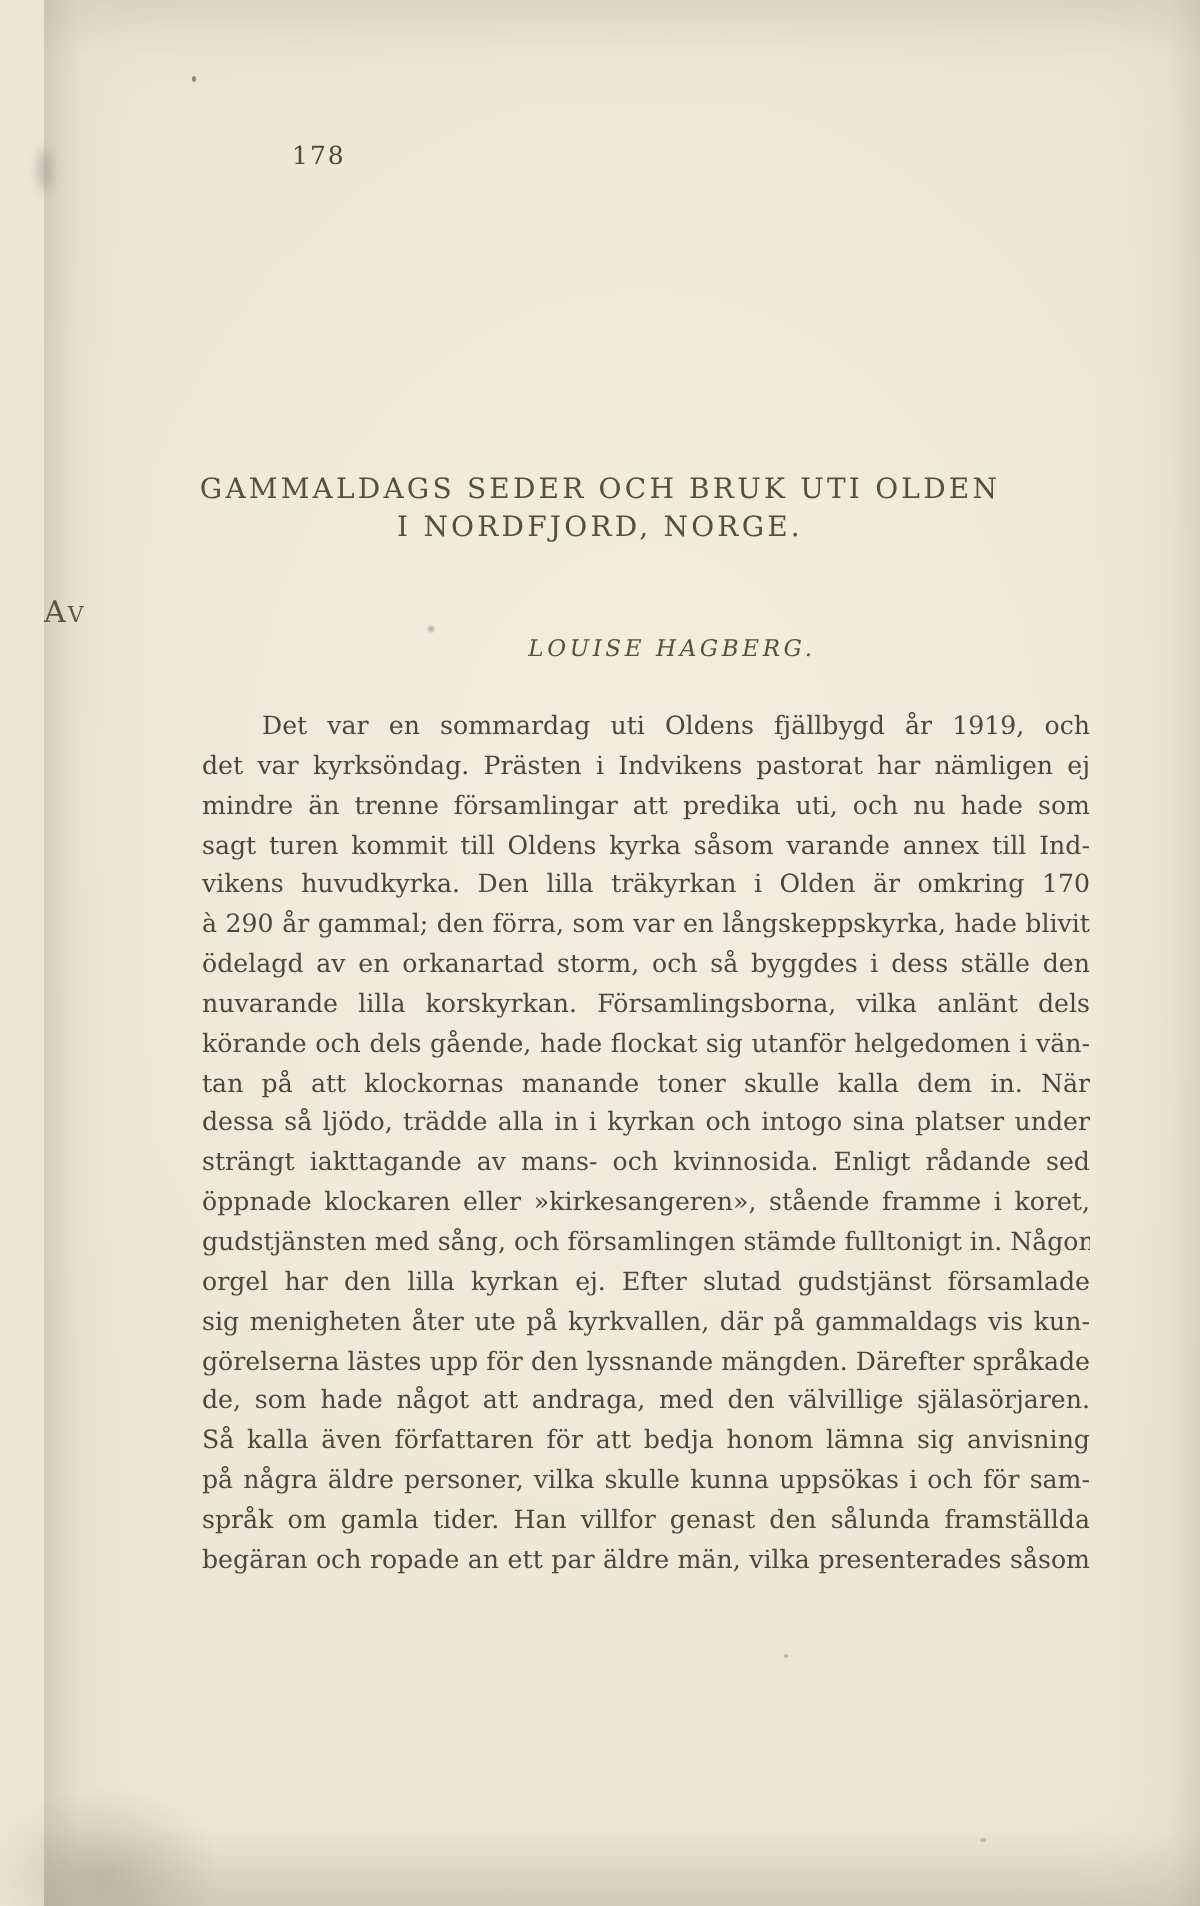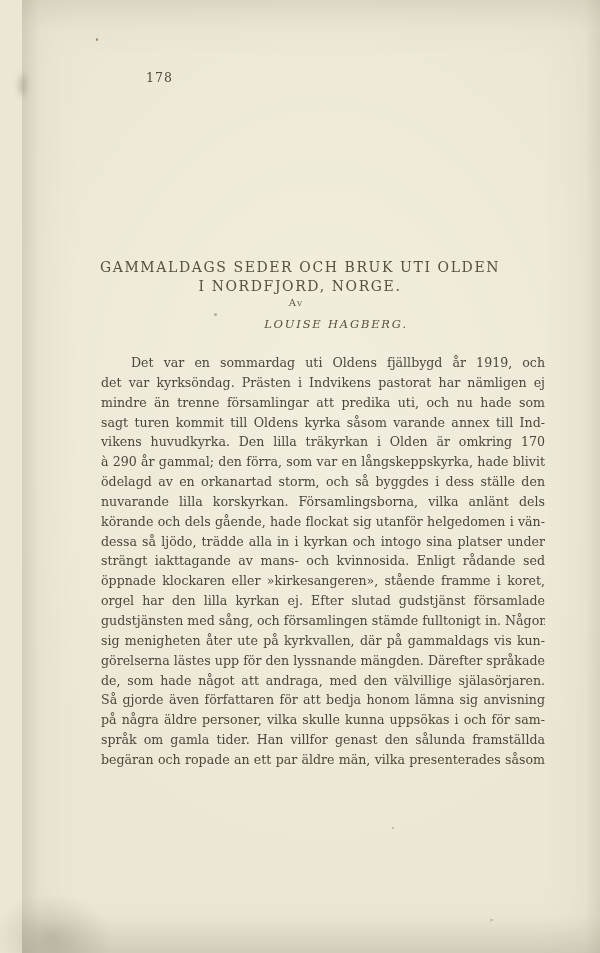--- a/index.html
+++ b/index.html
@@ -20,32 +20,32 @@
       linear-gradient(to bottom, rgba(120,115,95,0.07) 0, rgba(120,115,95,0) 3%),
       #ece7d5;
     box-shadow: inset 0 0 55px rgba(110,104,82,0.16);
     margin-left: 22px;
   }
   .page-number {
     position: absolute; left: 124px; top: 70px;
     font-size: 12.5px; color: #4e4a3e; letter-spacing: 1px;
   }
   .title-block {
-    position: absolute; left: 0; top: 258px; width: 556px;
+    position: absolute; left: 0; top: 236px; width: 556px;
     text-align: center; color: #56503e;
   }
   .title-line1 {
     font-size: 14px; letter-spacing: 1.6px; line-height: 19px;
   }
   .title-line2 {
     font-size: 14px; letter-spacing: 1.6px; line-height: 19px; text-align: center;
   }
   .byline-label {
     position: absolute; left: 0; top: 297px; width: 548px;
-    text-align: center; font-size: 10px; letter-spacing: 1px;
+    text-align: left; font-size: 15px; letter-spacing: 1px;
     font-variant: small-caps; color: #5a5443;
   }
   .author-name {
     position: absolute; left: 14px; top: 317px; width: 600px;
     text-align: center; font-style: italic; font-size: 11.5px;
     letter-spacing: 1.8px; color: #565040;
   }
   .body-text {
     position: absolute; left: 79px; top: 353px; width: 444px;
     font-size: 12.6px; color: #4c473c;
@@ -98,26 +98,27 @@
   <div class="body-text">
       <div class="line">Det var en sommardag uti Oldens fjällbygd år 1919, och</div>
       <div class="line">det var kyrksöndag.  Prästen i Indvikens pastorat har nämligen ej</div>
       <div class="line">mindre än trenne församlingar att predika uti, och nu hade som</div>
       <div class="line">sagt turen kommit till Oldens kyrka såsom varande annex till Ind-</div>
       <div class="line">vikens huvudkyrka.  Den lilla träkyrkan i Olden är omkring 170</div>
       <div class="line">à 290 år gammal; den förra, som var en långskeppskyrka, hade blivit</div>
       <div class="line">ödelagd av en orkanartad storm, och så byggdes i dess ställe den</div>
       <div class="line">nuvarande lilla korskyrkan.  Församlingsborna, vilka anlänt dels</div>
       <div class="line">körande och dels gående, hade flockat sig utanför helgedomen i vän-</div>
+      <div class="line">tan på att klockornas manande toner skulle kalla dem in.  När</div>
       <div class="line">dessa så ljödo, trädde alla in i kyrkan och intogo sina platser under</div>
       <div class="line">strängt iakttagande av mans- och kvinnosida.  Enligt rådande sed</div>
       <div class="line">öppnade klockaren eller »kirkesangeren», stående framme i koret,</div>
+      <div class="line">gudstjänsten med sång, och församlingen stämde fulltonigt in.  Någon</div>
       <div class="line">orgel har den lilla kyrkan ej.  Efter slutad gudstjänst församlade</div>
-      <div class="line">gudstjänsten med sång, och församlingen stämde fulltonigt in.  Någon</div>
       <div class="line">sig menigheten åter ute på kyrkvallen, där på gammaldags vis kun-</div>
       <div class="line">görelserna lästes upp för den lyssnande mängden.  Därefter språkade</div>
       <div class="line">de, som hade något att andraga, med den välvillige själasörjaren.</div>
-      <div class="line">Så gjorde även författaren för att bedja honom lämna sig anvisning</div>
+      <div class="line">Så kalla även författaren för att bedja honom lämna sig anvisning</div>
       <div class="line">på några äldre personer, vilka skulle kunna uppsökas i och för sam-</div>
       <div class="line">språk om gamla tider.  Han villfor genast den sålunda framställda</div>
       <div class="line">begäran och ropade an ett par äldre män, vilka presenterades såsom</div>
     </div>
 </div>
 
 </body></html>

